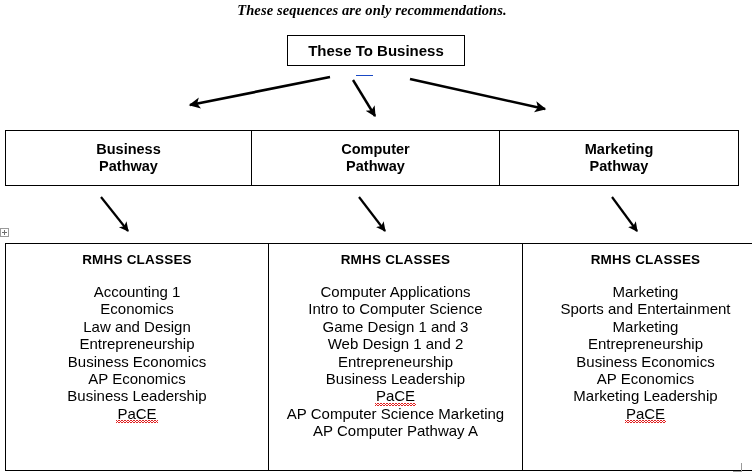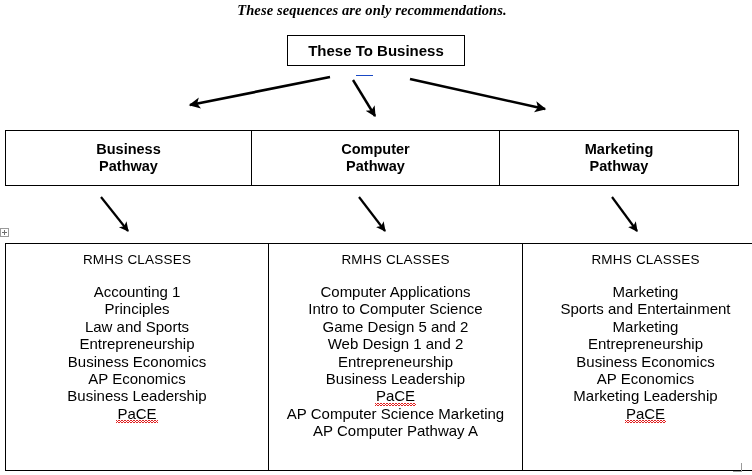--- a/index.html
+++ b/index.html
@@ -92,21 +92,21 @@
     left: 5px;
     top: 243px;
     width: 730px;
     height: 228px;
   }
   #classes-table td {
     text-align: center;
     padding: 8px 5px 0 5px;
   }
   .classes-heading {
-    font-weight: normal;
+    font-weight: bold;
     font-size: 13.5px;
     letter-spacing: 0.2px;
     display: block;
     margin-bottom: 16px;
   }
   .classes-list {
     list-style: none;
     margin: 0;
     padding: 0;
     font-size: 15px;
@@ -230,35 +230,35 @@
 </tbody>
   </table>
 
 <table class="tbl" id="classes-table">
   <tbody>
       <tr>
     <td style="width:252px">
       <span class="classes-heading">RMHS CLASSES</span>
       <ul class="classes-list">
             <li>Accounting 1</li>
-            <li>Principles</li>
-            <li>Law and Sports</li>
+            <li>Economics</li>
+            <li>Law and Design</li>
             <li>Entrepreneurship</li>
             <li>Business Economics</li>
             <li>AP Economics</li>
             <li>Business Leadership</li>
             <li><span class="spell-error">PaCE</span></li>
           </ul>
     </td>
     <td style="width:243px">
       <span class="classes-heading">RMHS CLASSES</span>
       <ul class="classes-list">
             <li>Computer Applications</li>
             <li>Intro to Computer Science</li>
-            <li>Game Design 5 and 2</li>
+            <li>Game Design 1 and 3</li>
             <li>Web Design 1 and 2</li>
             <li>Entrepreneurship</li>
             <li>Business Leadership</li>
             <li><span class="spell-error">PaCE</span></li>
             <li>AP Computer Science Marketing</li>
             <li>AP Computer Pathway A</li>
           </ul>
     </td>
     <td style="width:235px">
       <span class="classes-heading">RMHS CLASSES</span>

